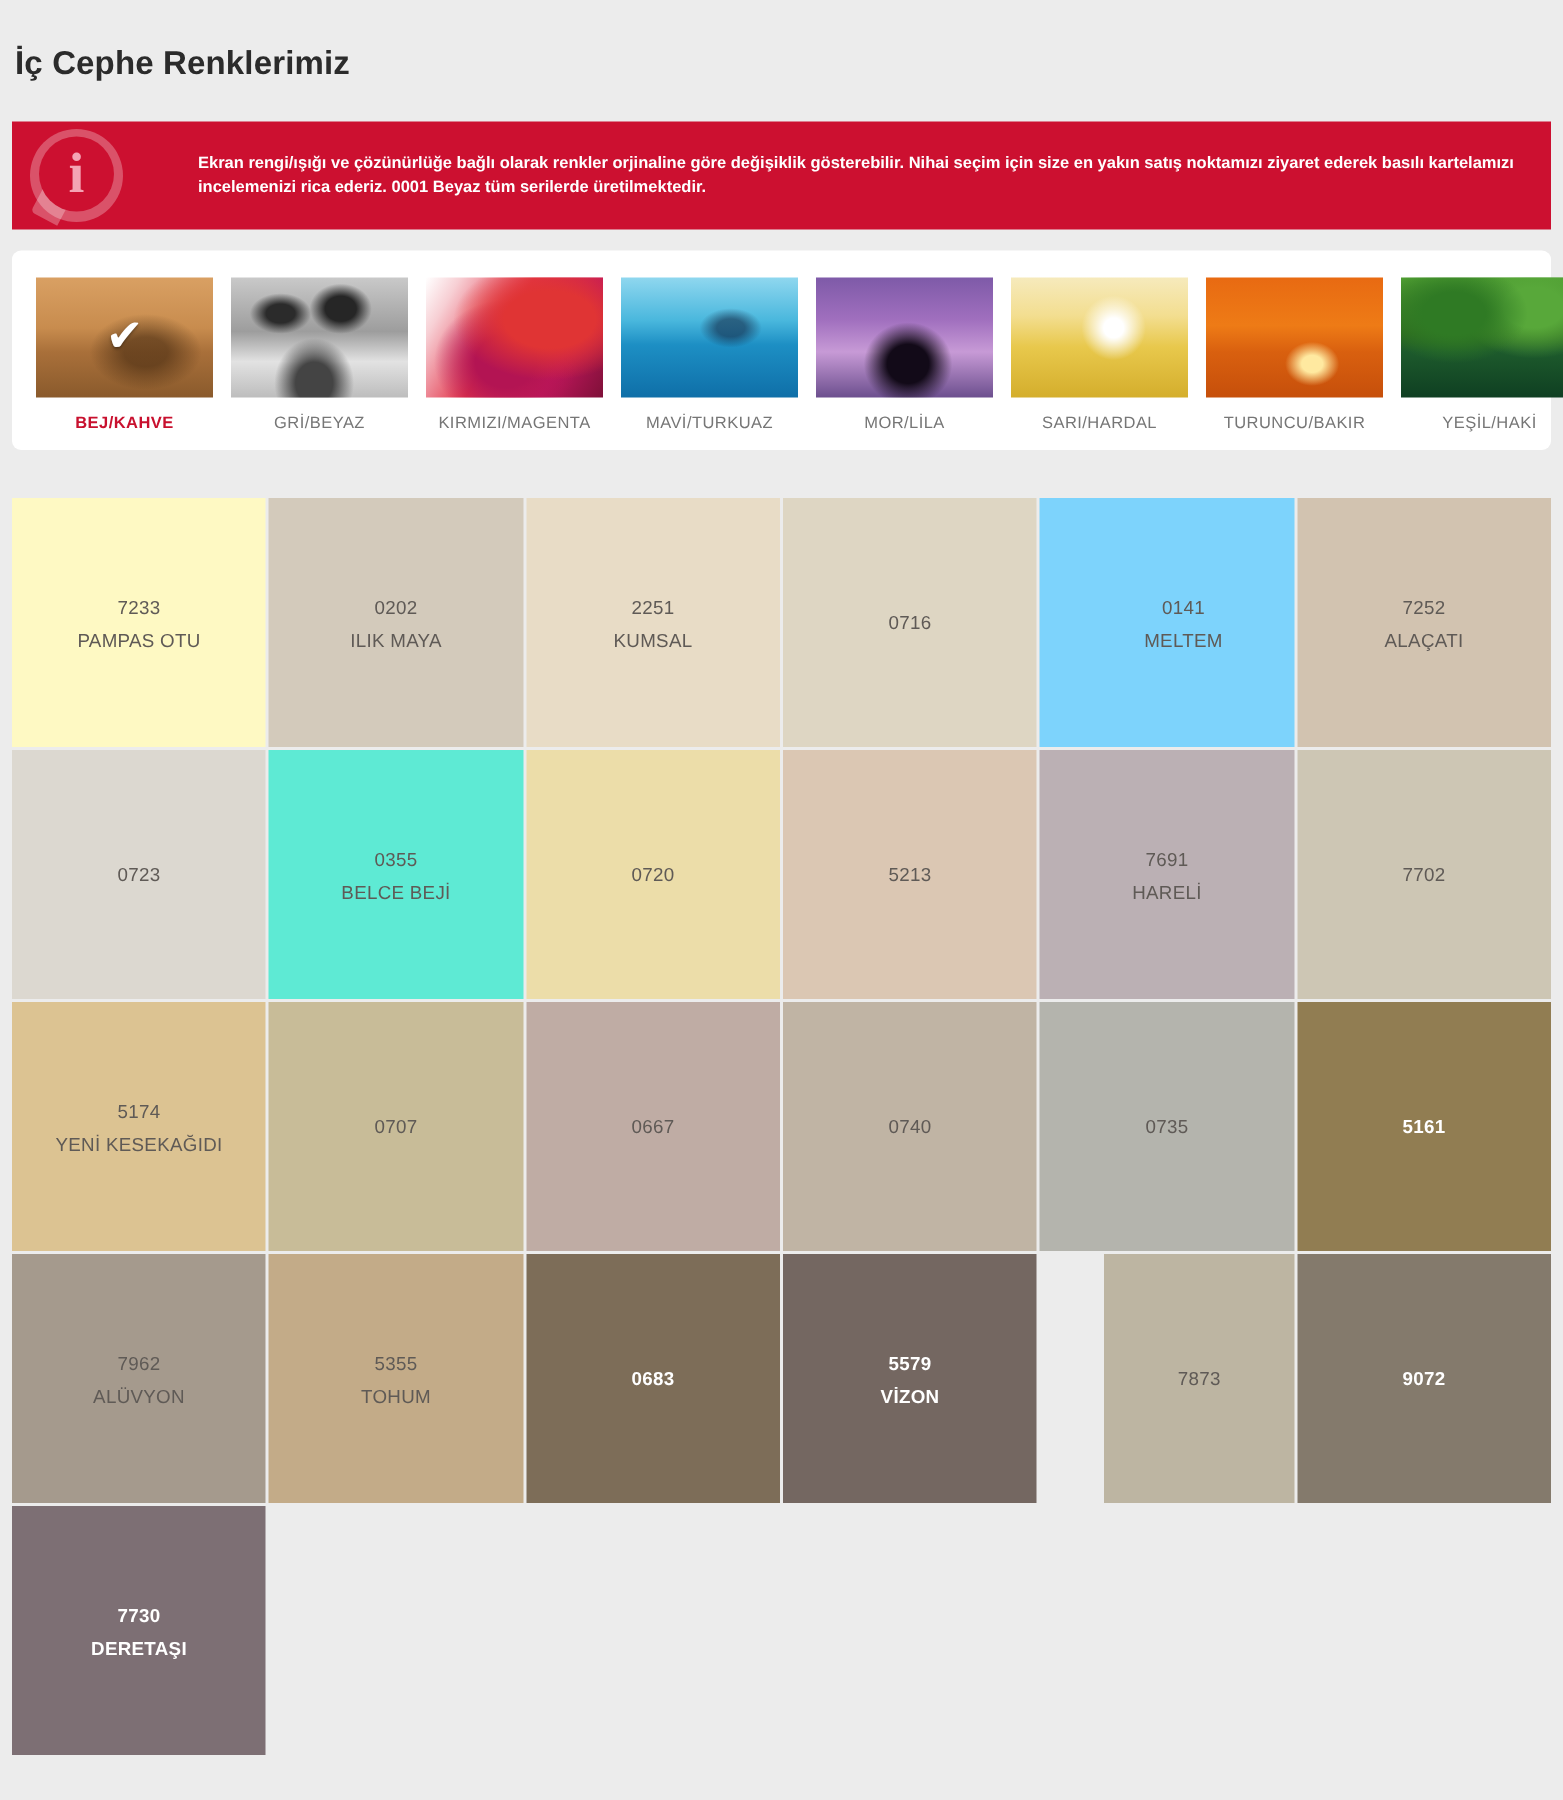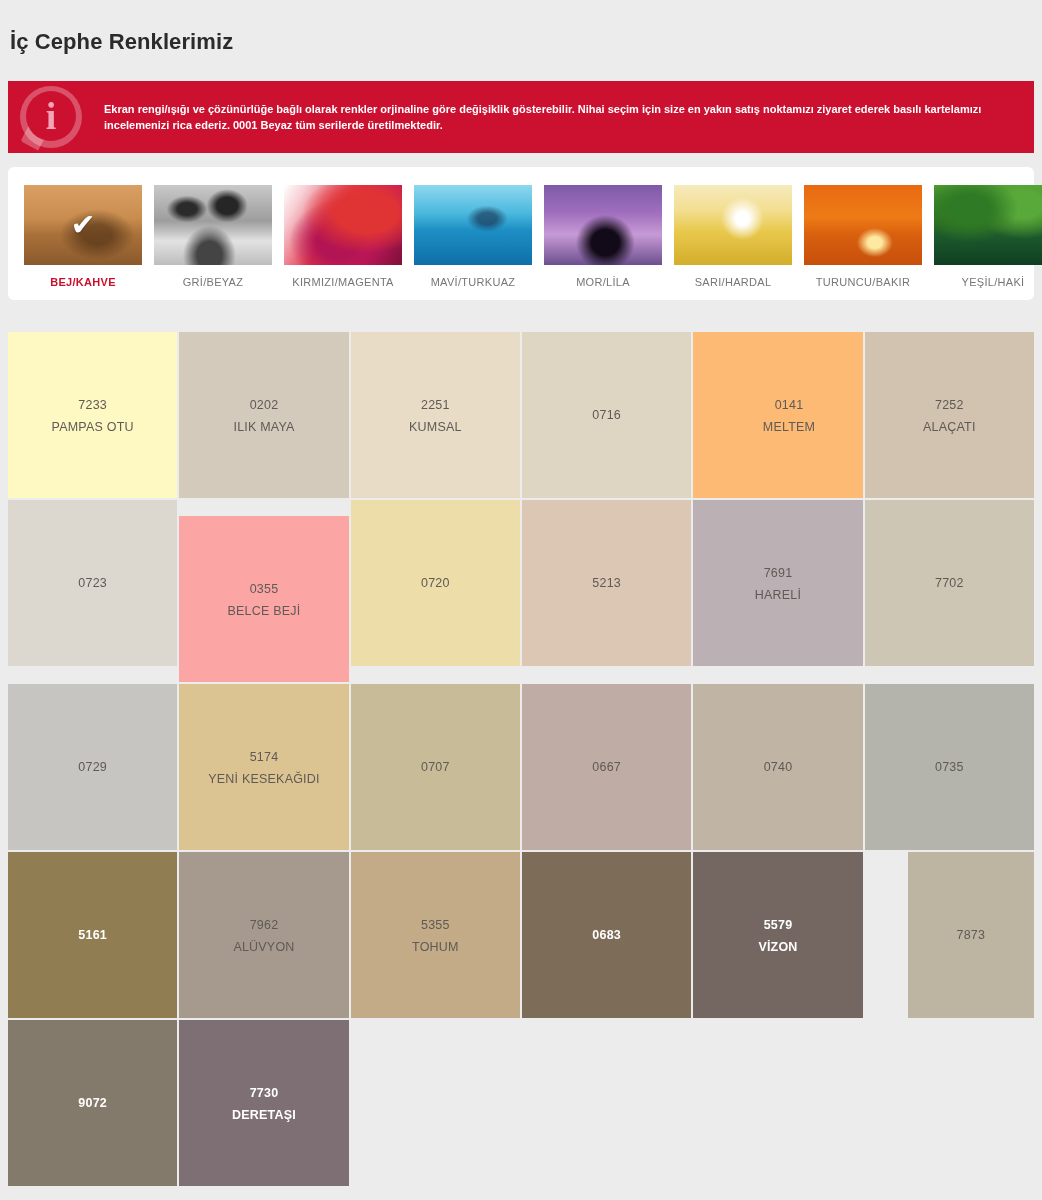--- a/index.html
+++ b/index.html
@@ -72,20 +72,21 @@
     font-family: "Liberation Serif", serif;
     line-height: 1;
   }
   .notice-text {
     color: #ffffff;
     font-size: 11px;
     font-weight: bold;
     line-height: 1.5;
     padding-right: 20px;
     max-width: 905px;
+    margin-left: 28px;
   }
 
   
   .cat-card {
     margin: 14px 8px 0 8px;
     background: #ffffff;
     border-radius: 6px;
     padding: 18px 16px 12px 16px;
   }
   .cat-row { display: flex; gap: 12px; }
@@ -252,50 +253,47 @@
           <div class="sw-code">0202</div>
           <div class="sw-name">ILIK MAYA</div>
         </div>
         <div class="swatch light" style="background: rgb(232, 220, 198);">
           <div class="sw-code">2251</div>
           <div class="sw-name">KUMSAL</div>
         </div>
         <div class="swatch light" style="background: rgb(222, 214, 195);">
           <div class="sw-code">0716</div>
         </div>
-        <div class="swatch light" style="background: #fdba74; padding-left: 22px;">
+        <div class="swatch light" style="background: #7dd3fc; padding-left: 22px;">
           <div class="sw-code">0141</div>
           <div class="sw-name">MELTEM</div>
         </div>
         <div class="swatch light" style="background: rgb(210, 195, 176);">
           <div class="sw-code">7252</div>
           <div class="sw-name">ALAÇATI</div>
         </div>
         <div class="swatch light" style="background: rgb(220, 216, 208);">
           <div class="sw-code">0723</div>
         </div>
-        <div class="swatch light" style="background: #fca5a5; margin-top: 16px;">
+        <div class="swatch light" style="background: #5eead4;">
           <div class="sw-code">0355</div>
           <div class="sw-name">BELCE BEJİ</div>
         </div>
         <div class="swatch light" style="background: rgb(236, 221, 169);">
           <div class="sw-code">0720</div>
         </div>
         <div class="swatch light" style="background: rgb(219, 199, 179);">
           <div class="sw-code">5213</div>
         </div>
         <div class="swatch light" style="background: rgb(187, 176, 180);">
           <div class="sw-code">7691</div>
           <div class="sw-name">HARELİ</div>
         </div>
         <div class="swatch light" style="background: rgb(205, 198, 180);">
           <div class="sw-code">7702</div>
-        </div>
-        <div class="swatch light" style="background: rgb(198, 197, 193);">
-          <div class="sw-code">0729</div>
         </div>
         <div class="swatch light" style="background: rgb(220, 195, 146);">
           <div class="sw-code">5174</div>
           <div class="sw-name">YENİ KESEKAĞIDI</div>
         </div>
         <div class="swatch light" style="background: rgb(200, 188, 152);">
           <div class="sw-code">0707</div>
         </div>
         <div class="swatch light" style="background: rgb(191, 172, 164);">
           <div class="sw-code">0667</div>

